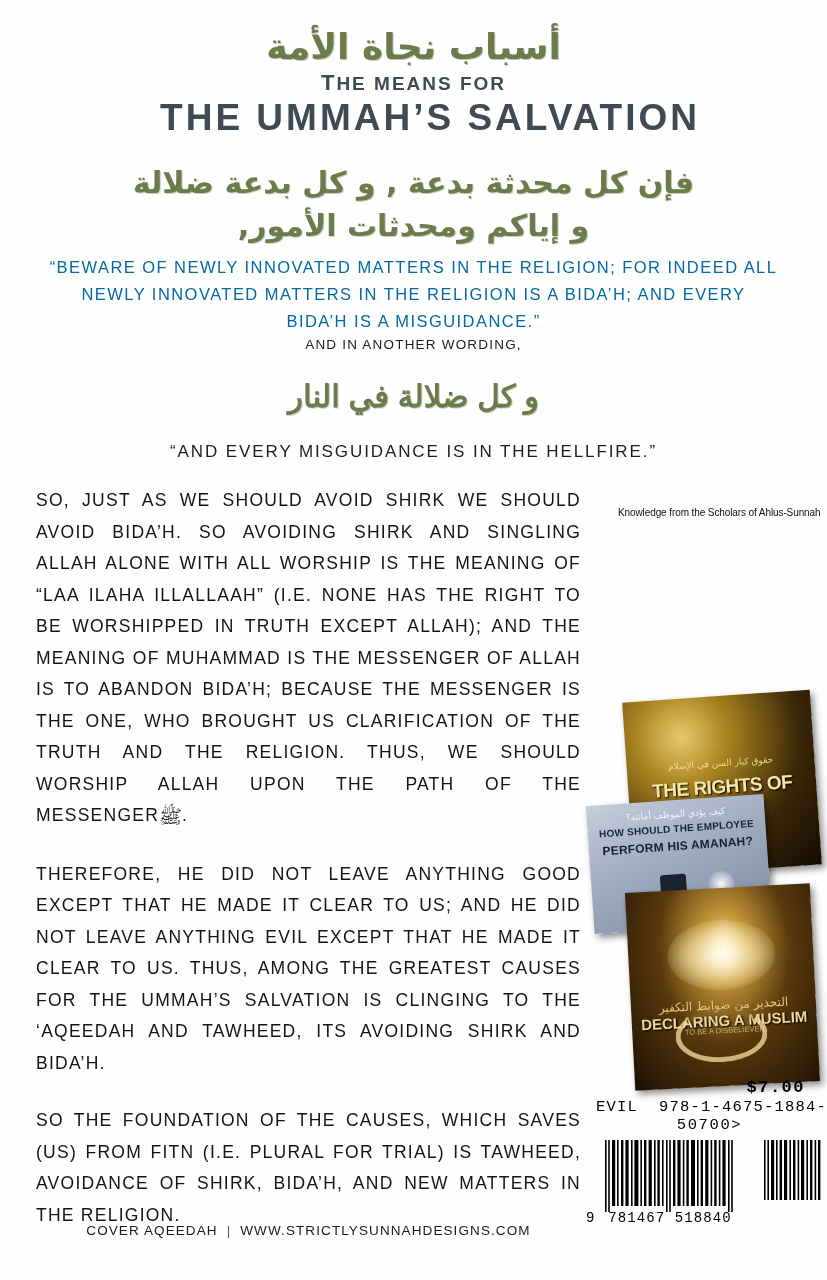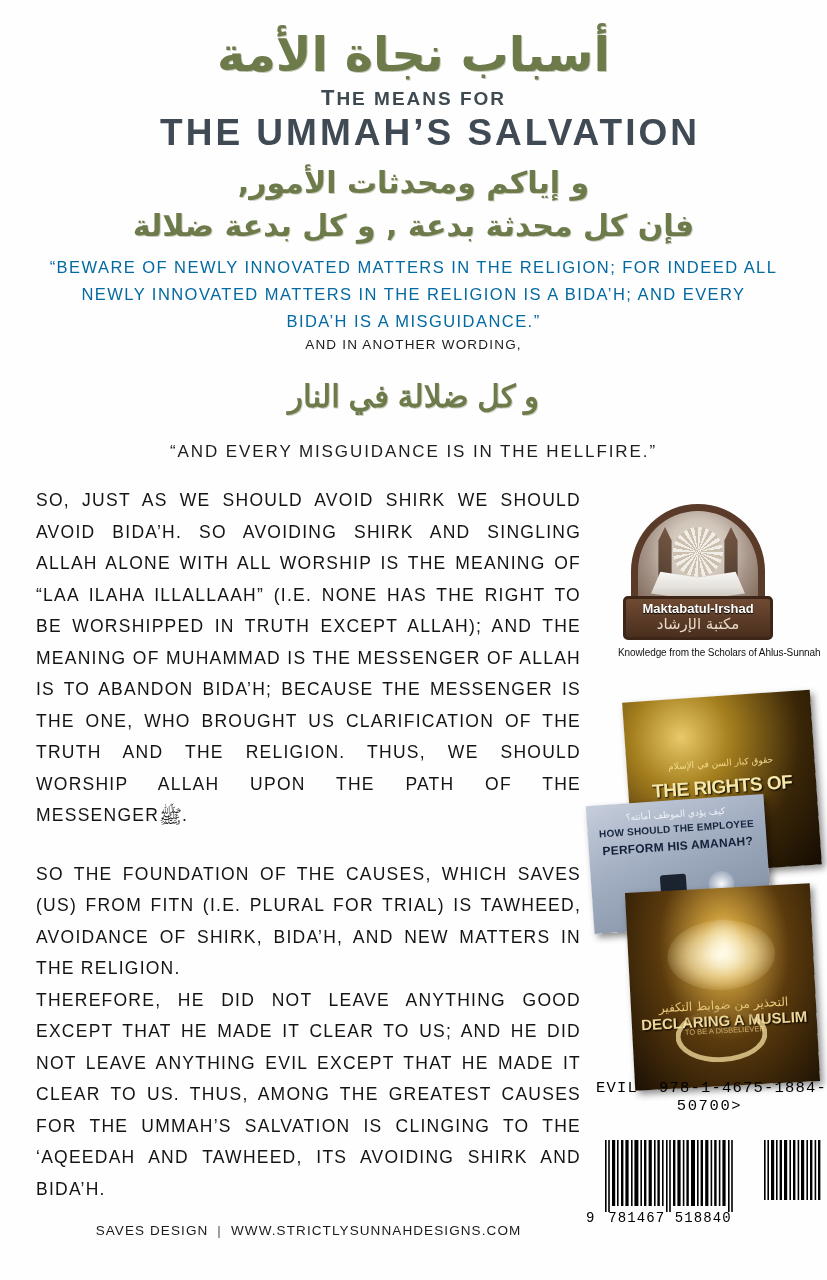--- a/index.html
+++ b/index.html
@@ -25,21 +25,21 @@
   
   .header {
     position: absolute;
     top: 26px;
     left: 0;
     right: 0;
     text-align: center;
   }
   .title-arabic {
     font-family: "DejaVu Sans", sans-serif;
-    font-size: 48px;
+    font-size: 36px;
     line-height: 1.18;
     font-weight: bold;
     color: #6d7a4a;
     letter-spacing: 0px;
     direction: rtl;
     text-shadow: 1px 1px 0 rgba(90,100,60,0.35);
   }
   .title-sub {
     margin-top: 2px;
     font-size: 19px;
@@ -486,52 +486,40 @@
 
 <div class="cover">
 
   <div class="header">
     <div class="title-arabic">أسباب نجاة الأمة</div>
     <div class="title-sub"><span class="cap">T</span><span>HE MEANS FOR</span></div>
     <div class="title-main">THE UMMAH’S SALVATION</div>
   </div>
 
   <div class="hadith">
+    <div class="hadith-ar">فإن كل محدثة بدعة , و كل بدعة ضلالة</div>
     <div class="hadith-ar">و إياكم ومحدثات الأمور,</div>
-    <div class="hadith-ar">فإن كل محدثة بدعة , و كل بدعة ضلالة</div>
     <div class="hadith-en">“BEWARE OF NEWLY INNOVATED MATTERS IN THE RELIGION; FOR INDEED ALL NEWLY INNOVATED MATTERS IN THE RELIGION IS A BIDA’H; AND EVERY BIDA’H IS A MISGUIDANCE.”</div>
     <div class="wording">AND IN ANOTHER WORDING,</div>
   </div>
 
   <div class="hadith2">
     <div class="hadith2-ar">و كل ضلالة في النار</div>
     <div class="hadith2-en">“AND EVERY MISGUIDANCE IS IN THE HELLFIRE.”</div>
   </div>
 
   <div class="body-col">
     <p class="para"><span>SO, JUST AS WE SHOULD AVOID SHIRK WE SHOULD AVOID BIDA’H. SO AVOIDING SHIRK AND SINGLING ALLAH ALONE WITH ALL WORSHIP IS THE MEANING OF “LAA ILAHA ILLALLAAH” (I.E. NONE HAS THE RIGHT TO BE WORSHIPPED IN TRUTH EXCEPT ALLAH); AND THE MEANING OF MUHAMMAD IS THE MESSENGER OF ALLAH IS TO ABANDON BIDA’H; BECAUSE THE MESSENGER IS THE ONE, WHO BROUGHT US CLARIFICATION OF THE TRUTH AND THE RELIGION. THUS, WE SHOULD WORSHIP ALLAH UPON THE PATH OF THE MESSENGER</span><span class="sallam">ﷺ</span><span>.</span></p>
+    <p class="para">THEREFORE, HE DID NOT LEAVE ANYTHING GOOD EXCEPT THAT HE MADE IT CLEAR TO US; AND HE DID NOT LEAVE ANYTHING EVIL EXCEPT THAT HE MADE IT CLEAR TO US. THUS, AMONG THE GREATEST CAUSES FOR THE UMMAH’S SALVATION IS CLINGING TO THE ‘AQEEDAH AND TAWHEED, ITS AVOIDING SHIRK AND BIDA’H.</p>
     <p class="para last">SO THE FOUNDATION OF THE CAUSES, WHICH SAVES (US) FROM FITN (I.E. PLURAL FOR TRIAL) IS TAWHEED, AVOIDANCE OF SHIRK, BIDA’H, AND NEW MATTERS IN THE RELIGION.</p>
-    <p class="para">THEREFORE, HE DID NOT LEAVE ANYTHING GOOD EXCEPT THAT HE MADE IT CLEAR TO US; AND HE DID NOT LEAVE ANYTHING EVIL EXCEPT THAT HE MADE IT CLEAR TO US. THUS, AMONG THE GREATEST CAUSES FOR THE UMMAH’S SALVATION IS CLINGING TO THE ‘AQEEDAH AND TAWHEED, ITS AVOIDING SHIRK AND BIDA’H.</p>
   </div>
 
   <div class="right-col">
 
     <div class="logo-wrap">
-      <div class="logo-badge">
-        <div class="logo-arch">
-          <div class="logo-rose"></div>
-          <div class="logo-minaret-l"></div>
-          <div class="logo-minaret-r"></div>
-          <div class="logo-book"></div>
-        </div>
-        <div class="logo-plate">
-          <div class="logo-name">Maktabatul-Irshad</div>
-          <div class="logo-name-ar">مكتبة الإرشاد</div>
-        </div>
-      </div>
       <div class="logo-tagline">Knowledge from the Scholars of Ahlus-Sunnah</div>
     </div>
 
     <div class="thumb thumb-elders">
       <div class="thumb-txt t-ar">حقوق كبار السن في الإسلام</div>
       <div class="thumb-txt t-main">THE RIGHTS OF ELDERS</div>
       <div class="thumb-txt t-sub">in Islam</div>
     </div>
 
     <div class="thumb thumb-amanah">
@@ -545,20 +533,21 @@
     <div class="thumb thumb-declaring">
       <div class="declaring-glow"></div>
       <div class="thumb-txt t-ar">التحذير من ضوابط التكفير</div>
       <div class="thumb-txt t-main">DECLARING A MUSLIM</div>
       <div class="thumb-txt t-sub">TO BE A DISBELIEVER</div>
       <div class="declaring-rope"></div>
     </div>
   </div>
 
   <div class="price-block">
+    <div class="price">$7.00</div>
     <div class="isbn-line"><span>EVIL</span>&nbsp;&nbsp;<span>978-1-4675-1884-0</span></div>
     <div class="ean5-num">50700&gt;</div>
   </div>
 
   <div class="barcodes">
     <div class="bc-main">
       <svg class="bars" viewBox="0 0 132 72" preserveAspectRatio="none">
         <rect x="0" y="0" width="132" height="72" fill="#ffffff"></rect>
         <g fill="#000000">
           <rect x="1" y="0" width="1.6" height="72"></rect>
@@ -615,16 +604,16 @@
           <rect x="55" y="0" width="2.4" height="60"></rect>
         </g>
       </svg>
     </div>
 
     <div class="bc-prefix">9</div>
     <div class="bc-digits">781467 518840</div>
   </div>
 
   <div class="footer">
-    <span>SAVES DESIGN</span><span class="divider">|</span><span>WWW.STRICTLYSUNNAHDESIGNS.COM</span>
+    <span>COVER AQEEDAH</span><span class="divider">|</span><span>WWW.STRICTLYSUNNAHDESIGNS.COM</span>
   </div>
 
 </div>
 
 </body></html>

